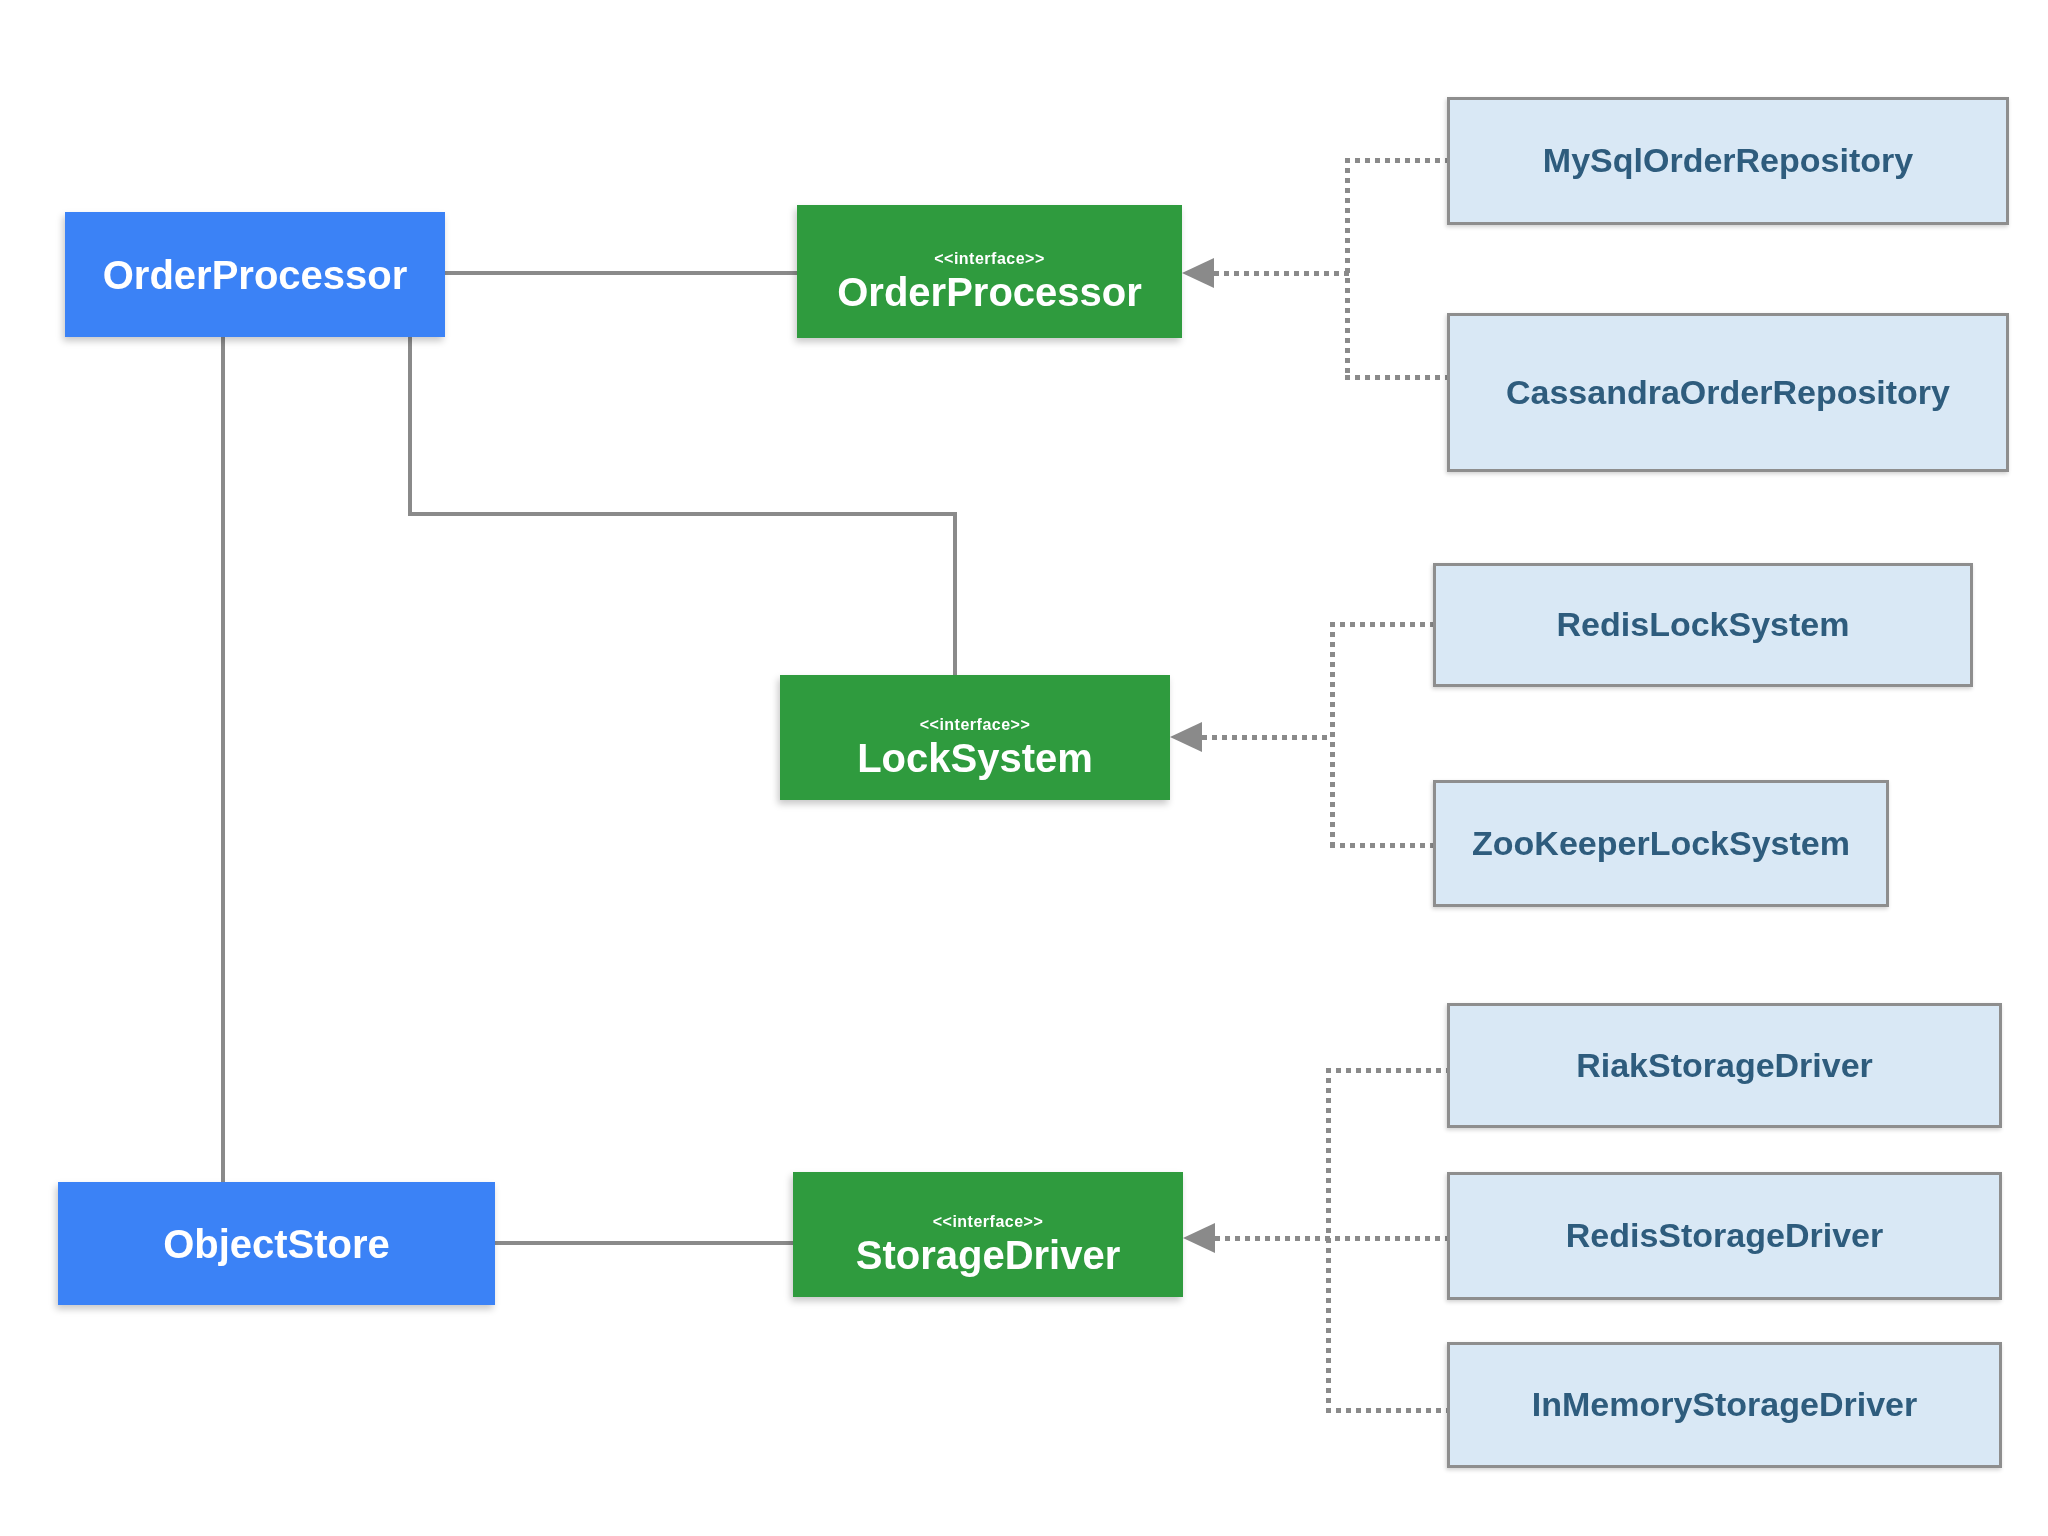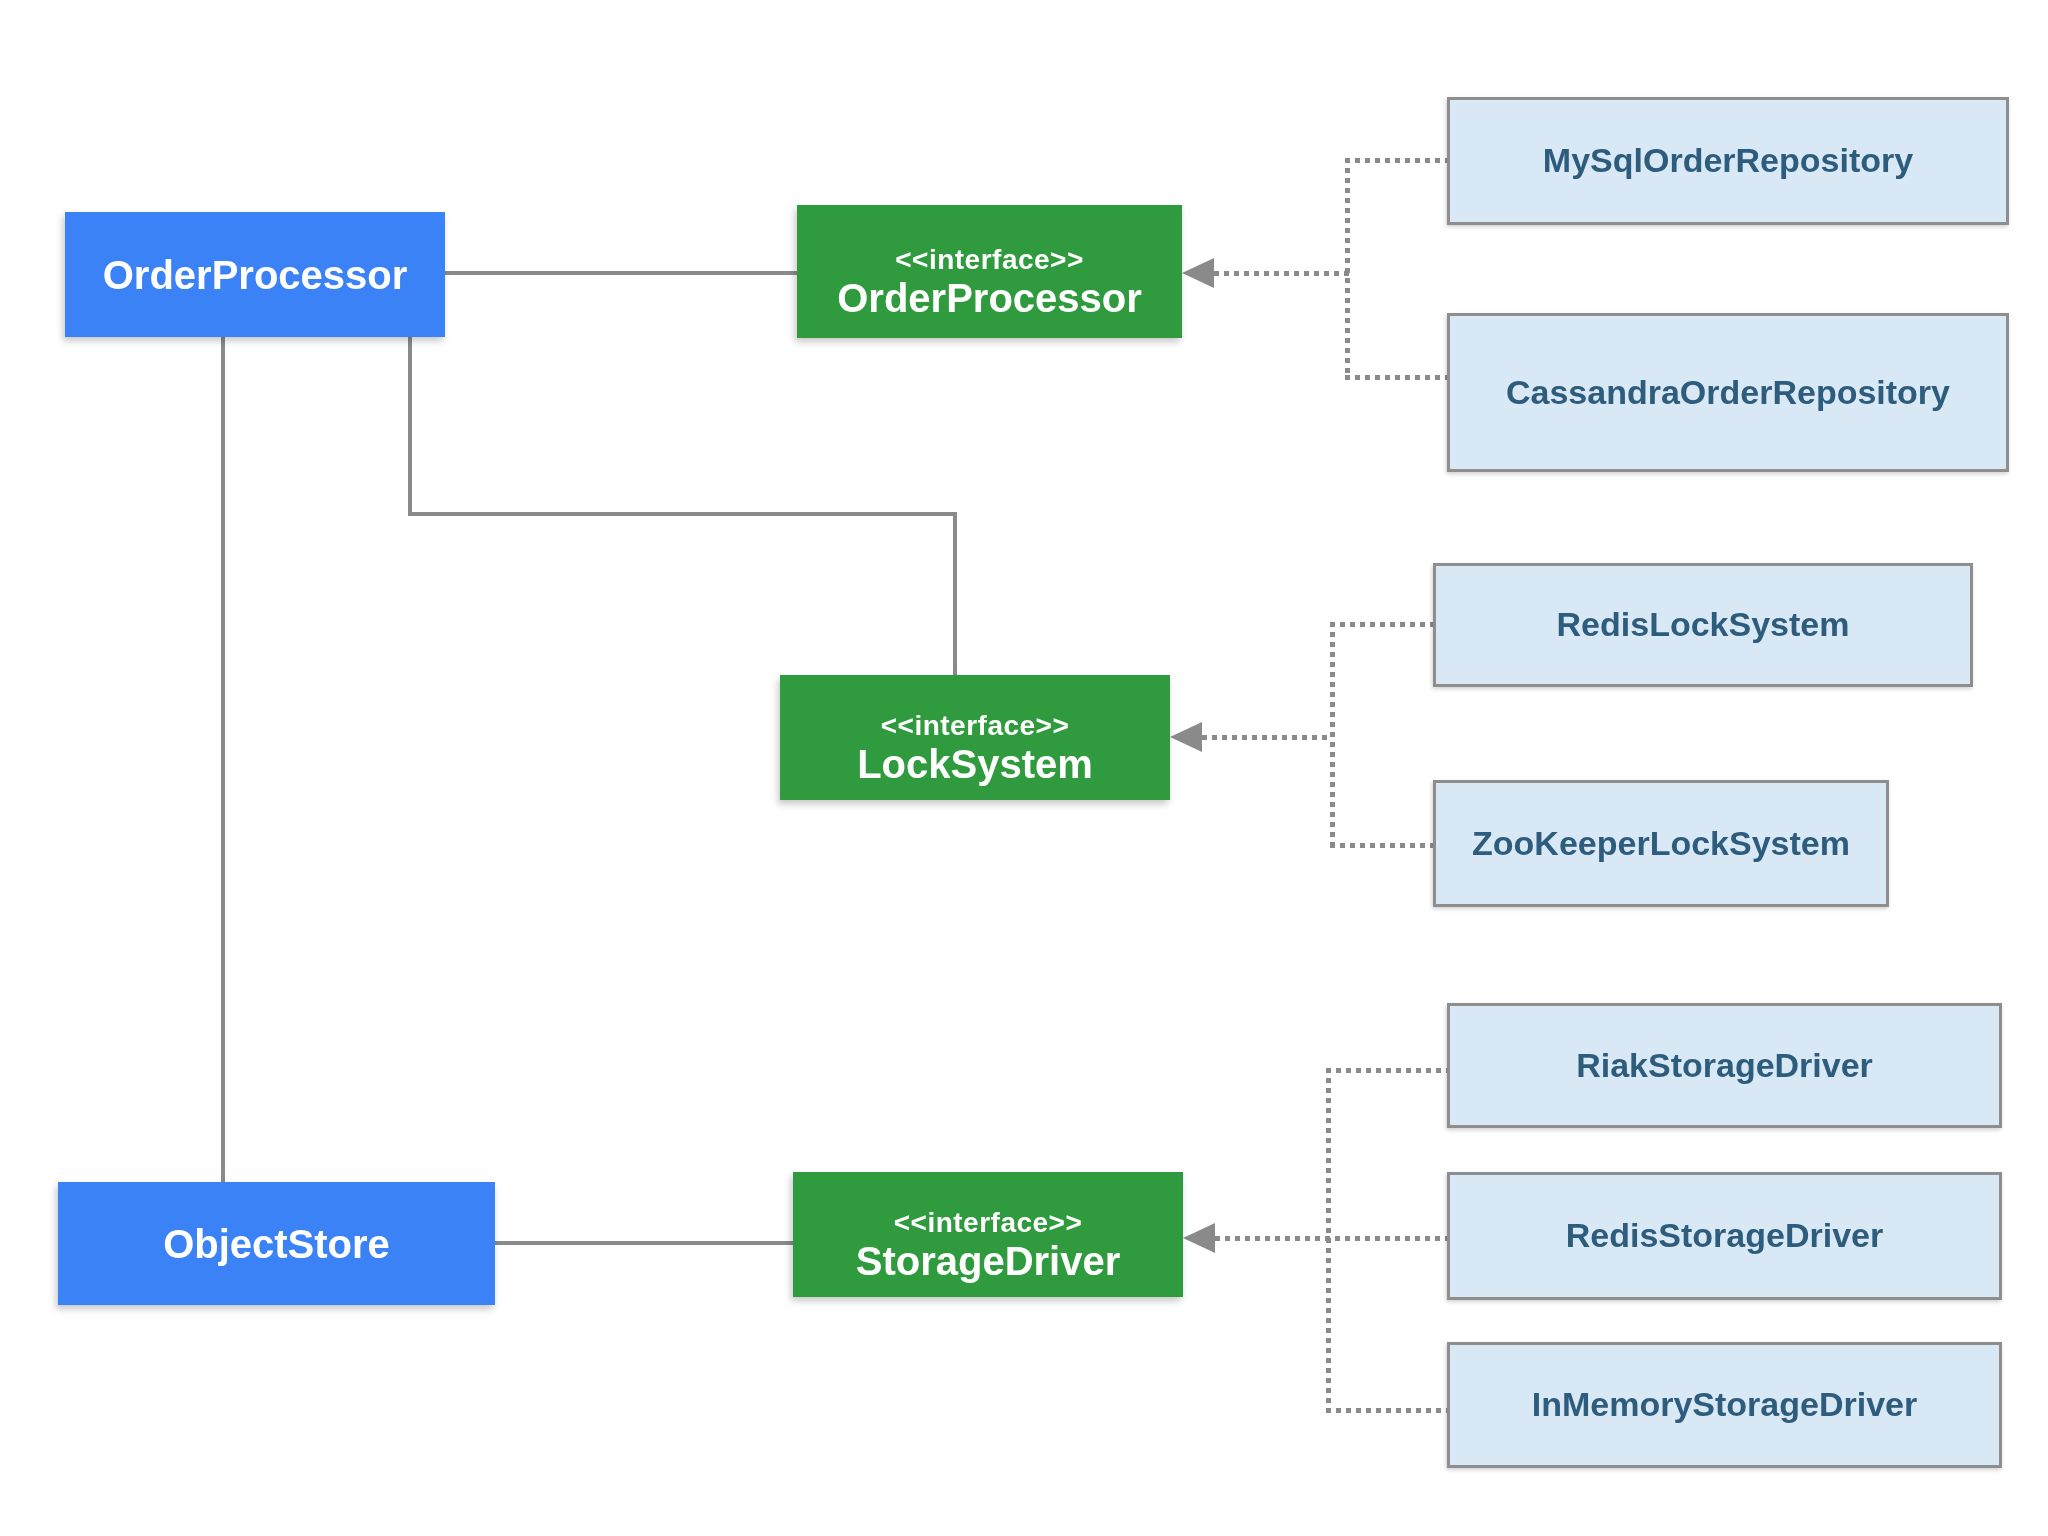--- a/index.html
+++ b/index.html
@@ -32,21 +32,21 @@
     box-shadow: -2px 4px 7px rgba(0,0,0,0.22);
   }
   .box.interface-node {
     background: #2f9b3e;
     color: #ffffff;
     font-weight: bold;
     flex-direction: column;
     box-shadow: -2px 4px 7px rgba(0,0,0,0.22);
   }
   .interface-node .stereotype {
-    font-size: 28px;
+    font-size: 16px;
     letter-spacing: 0.5px;
     margin-top: 21px;
   }
   .interface-node .iface-label {
     font-size: 40px;
     margin-top: 3px;
   }
   .box.impl-node {
     background: #d9e8f5;
     border: 3px solid #8e8e8e;

